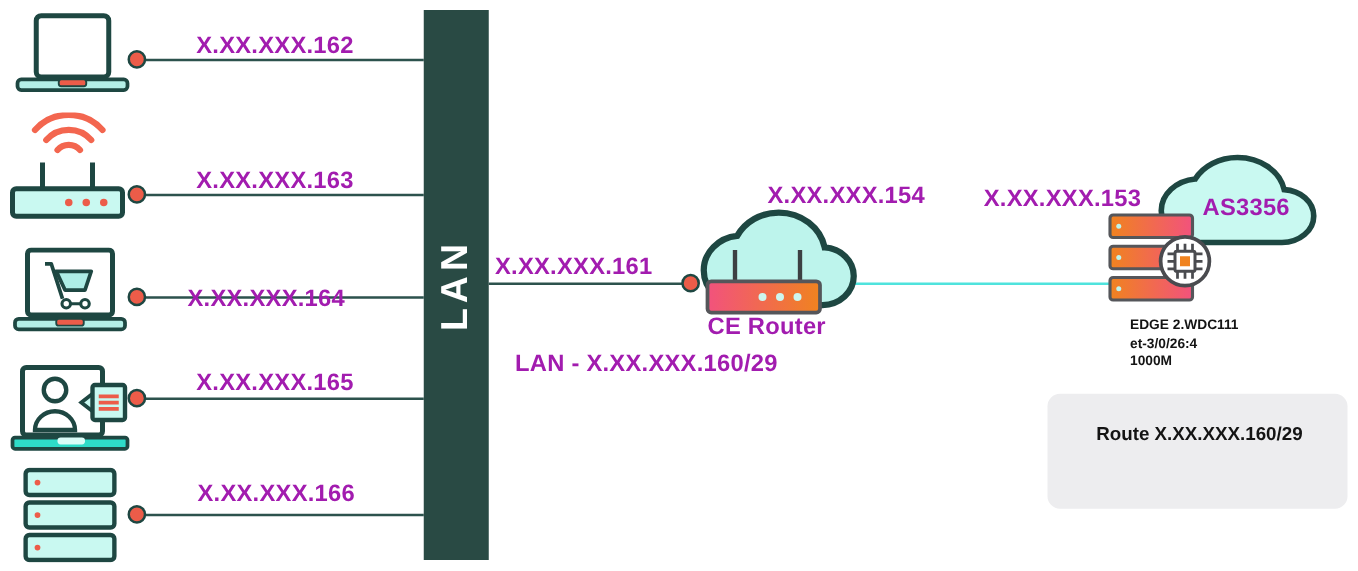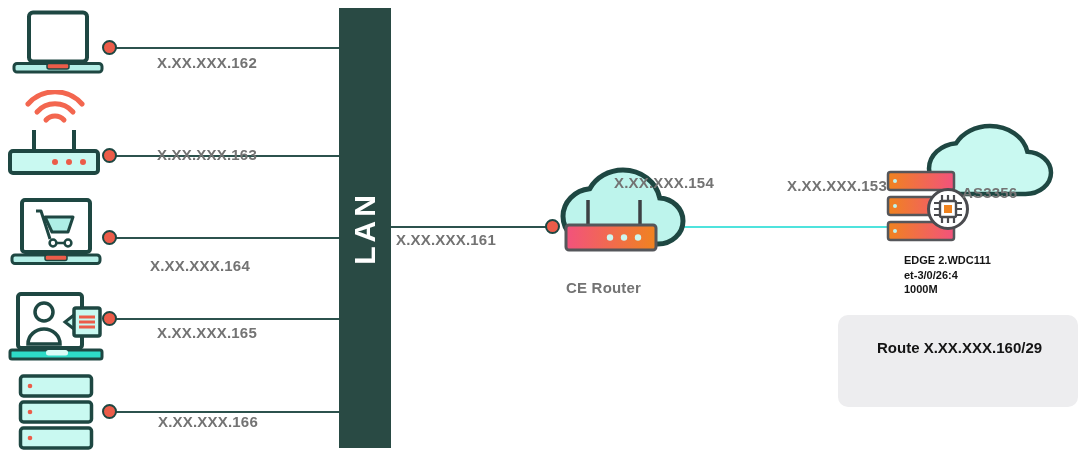--- a/index.html
+++ b/index.html
@@ -1,19 +1,19 @@
 <!DOCTYPE html>
 <html><head>
 <meta charset="utf-8">
 <style>
   html,body{margin:0;padding:0;background:#fff;}
   .canvas{position:relative;width:1086px;height:457px;background:#ffffff;
           font-family:"Liberation Sans",sans-serif;overflow:hidden;}
-  .lbl{position:absolute;font-size:15px;font-weight:700;color:#737373;
-       white-space:nowrap;z-index:5;letter-spacing:.2px;margin-top:28px;}
+  .lbl{position:absolute;font-size:19px;font-weight:700;color:#a21caf;
+       white-space:nowrap;z-index:5;letter-spacing:.2px;}
   .hline{position:absolute;height:2px;background:#2c524d;z-index:0;}
   .cyanline{position:absolute;height:2px;background:#4fe3dd;z-index:0;}
   .dot{position:absolute;width:11px;height:11px;border-radius:50%;
        background:#ec5c49;border:2px solid #1e4742;z-index:4;}
   .lan-bar{position:absolute;left:339px;top:8px;width:52px;height:440px;
        background:#294a44;display:flex;align-items:center;justify-content:center;z-index:2;}
   .lan-bar span{transform:rotate(-90deg);color:#ffffff;font-weight:700;
        font-size:30px;letter-spacing:4px;}
   .icon{position:absolute;}
   .z1{z-index:1}.z2{z-index:2}.z3{z-index:3}
@@ -62,21 +62,21 @@
       <path d="M20 14 A 36 36 0 0 1 74 14"></path>
     </g>
     <path d="M26 40 V62 M66 40 V62" stroke="#1e4742" stroke-width="4"></path>
     <rect x="2" y="61" width="88" height="22" rx="3" fill="#c9f9f1" stroke="#1e4742" stroke-width="4"></rect>
     <circle cx="47" cy="72" r="3" fill="#ec5c49"></circle>
       <circle cx="61" cy="72" r="3" fill="#ec5c49"></circle>
       <circle cx="75" cy="72" r="3" fill="#ec5c49"></circle>
   </svg>
   <div class="dot" style="left:102px;top:148px"></div>
   <div class="hline" style="left:116px;top:155px;width:223px"></div>
-  <div class="lbl" style="left:157px;top:118px">X.XX.XXX.163</div>
+  <div class="lbl" style="left:157px;top:134px">X.XX.XXX.163</div>
 
   <svg class="icon z1" style="left:10px;top:198px" width="92" height="68" viewBox="0 0 92 68">
     <rect x="12" y="2" width="68" height="52" rx="3" fill="#fff" stroke="#1e4742" stroke-width="4"></rect>
     <g>
       <path d="M26 13 h5 l9 28" stroke="#1e4742" stroke-width="3" fill="none" stroke-linejoin="round"></path>
       <path d="M35 19 h28 l-5 15 H42 z" fill="#aeeee6" stroke="#1e4742" stroke-width="3" stroke-linejoin="round"></path>
       <circle cx="43" cy="45" r="3.4" fill="#fff" stroke="#1e4742" stroke-width="2.5"></circle>
       <circle cx="58" cy="45" r="3.4" fill="#fff" stroke="#1e4742" stroke-width="2.5"></circle>
       <path d="M46 45 h9" stroke="#1e4742" stroke-width="2.5"></path>
     </g>
@@ -113,20 +113,21 @@
       <circle cx="12" cy="38" r="2.3" fill="#ec5c49"></circle>
       <circle cx="12" cy="64" r="2.3" fill="#ec5c49"></circle>
   </svg>
   <div class="dot" style="left:102px;top:404px"></div>
   <div class="hline" style="left:116px;top:411px;width:223px"></div>
   <div class="lbl" style="left:158px;top:385px">X.XX.XXX.166</div>
 
   <div class="hline" style="left:391px;top:226px;width:155px"></div>
   <div class="dot" style="left:545px;top:219px"></div>
   <div class="lbl" style="left:396px;top:203px">X.XX.XXX.161</div>
+  <div class="lbl" style="left:412px;top:281px">LAN - X.XX.XXX.160/29</div>
 
   <div class="cyanline" style="left:645px;top:226px;width:245px"></div>
 
   <svg class="icon z2" style="left:558px;top:166px" width="132" height="102" viewBox="0 0 132 102">
     <path transform="translate(5,-14.5) scale(5,4.625)" d="M19.35 10.04C18.67 6.59 15.64 4 12 4 9.11 4 6.6 5.64 5.35 8.04 2.34 8.36 0 10.91 0 14c0 3.31 2.69 6 6 6h13c2.76 0 5-2.24 5-5 0-2.64-2.05-4.78-4.65-4.96z" fill="#bdf4ec" stroke="#1e4742" stroke-width="5" vector-effect="non-scaling-stroke"></path>
     <path d="M30 34 V60 M82 34 V60" stroke="#3c4043" stroke-width="3.5"></path>
     <rect x="8" y="59" width="90" height="25" rx="3" fill="url(#gce)" stroke="#55565a" stroke-width="3"></rect>
     <circle cx="52" cy="71.5" r="3.2" fill="#cdf6ef"></circle>
       <circle cx="66" cy="71.5" r="3.2" fill="#cdf6ef"></circle>
       <circle cx="80" cy="71.5" r="3.2" fill="#cdf6ef"></circle>

